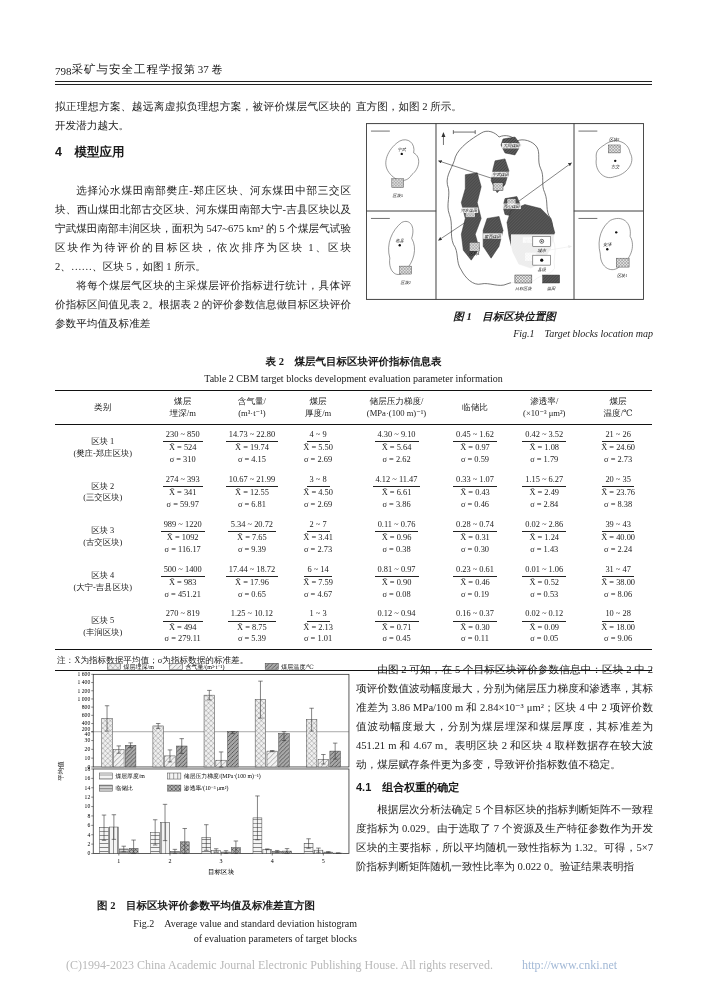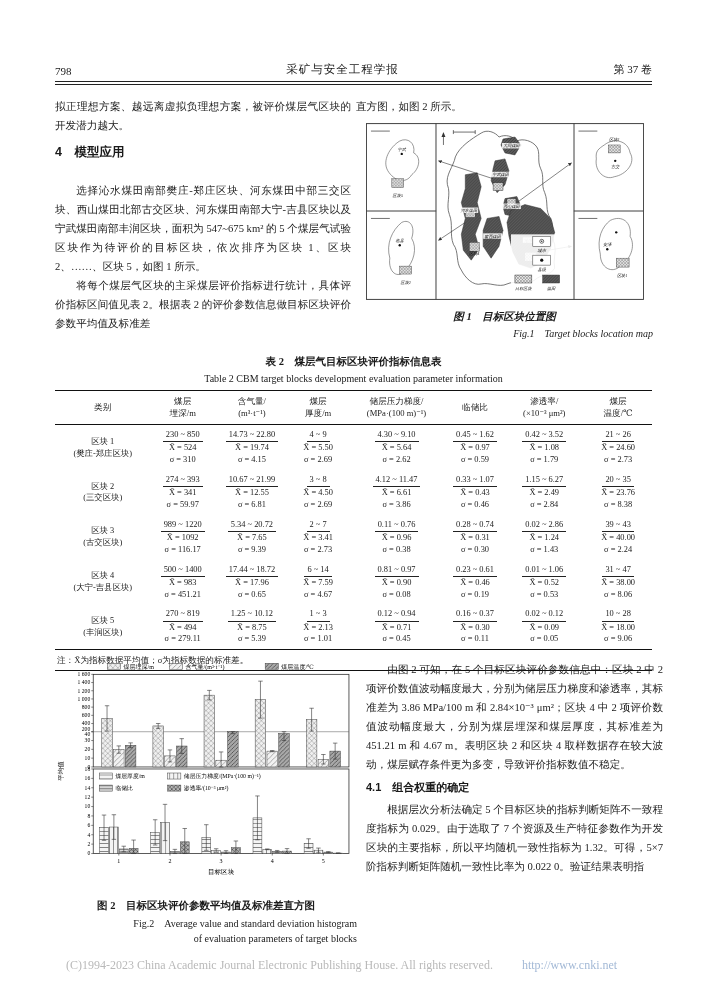--- a/index.html
+++ b/index.html
@@ -1,20 +1,20 @@
 <!DOCTYPE html>
 <html><head>
 <meta charset="utf-8">
 <style>
   html,body{margin:0;padding:0;background:#ffffff;}
   body{width:707px;height:1000px;position:relative;overflow:hidden;
        font-family:"Liberation Serif","DejaVu Serif",serif;color:#1a1a1a;}
   
   .hdr{position:absolute;top:62px;left:55px;width:597px;}
-  .hdr-row{display:flex;justify-content:space-between;align-items:flex-end;
+  .hdr-row{display:flex;justify-content:flex-start;align-items:flex-end;
            font-size:11px;padding-bottom:4px;}
   .hdr-title{font-size:11.5px;letter-spacing:1px;}
   .hdr-rule{border-top:1.4px solid #222;height:2px;border-bottom:0.8px solid #222;}
   
   .colL{position:absolute;left:55px;top:97px;width:296px;}
   .colR{position:absolute;left:356px;top:97px;width:297px;}
   p.body-p{margin:0;font-size:10.6px;line-height:19px;text-align:justify;}
   p.indent{text-indent:2em;}
   h2.sec{margin:9px 0 20px 0;font-family:"Liberation Sans","DejaVu Sans",sans-serif;
          font-size:12.5px;font-weight:bold;}
@@ -36,21 +36,21 @@
   table.t2 th{font-size:8.6px;font-weight:normal;text-align:center;vertical-align:middle;
               border-bottom:0.8px solid #111;padding:5px 1px;white-space:pre-line;line-height:1.35;}
   table.t2 td{font-size:8.4px;text-align:center;vertical-align:middle;padding:4px 1px;line-height:1.4;}
   td .rng{display:inline-block;border-bottom:0.7px solid #222;padding:0 3px 0.5px 3px;}
   td.cat{font-size:8.6px;line-height:1.45;}
   table.t2 tfoot td{border-top:0.8px solid #111;text-align:left;font-size:8.6px;padding:4px 2px;}
   
   .fig2{position:absolute;left:55px;top:660px;width:302px;}
   .fig2 .figcap-zh{margin-top:9px;}
   .fig2 .figcap-en{line-height:1.5;}
-  .colR2{position:absolute;left:366px;top:660px;width:297px;}
+  .colR2{position:absolute;left:356px;top:660px;width:297px;}
   
   .footer{position:absolute;left:66px;top:958px;width:640px;font-size:12px;color:#b9b9b9;}
   .footer .url{color:#a3b9d6;margin-left:26px;}
   svg text{font-family:"Liberation Serif","DejaVu Serif",serif;}
 </style>
 </head>
 <body>
 
 <div class="hdr">
   <div class="hdr-row">

